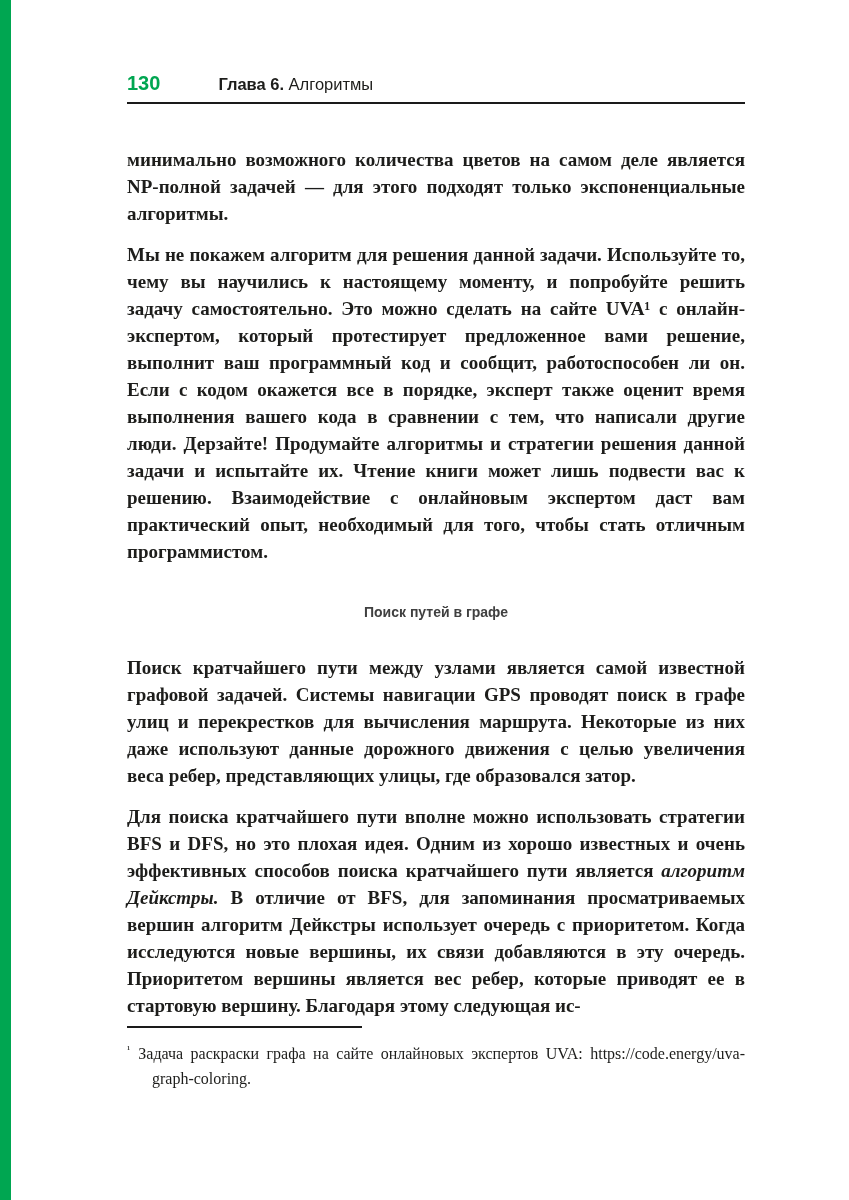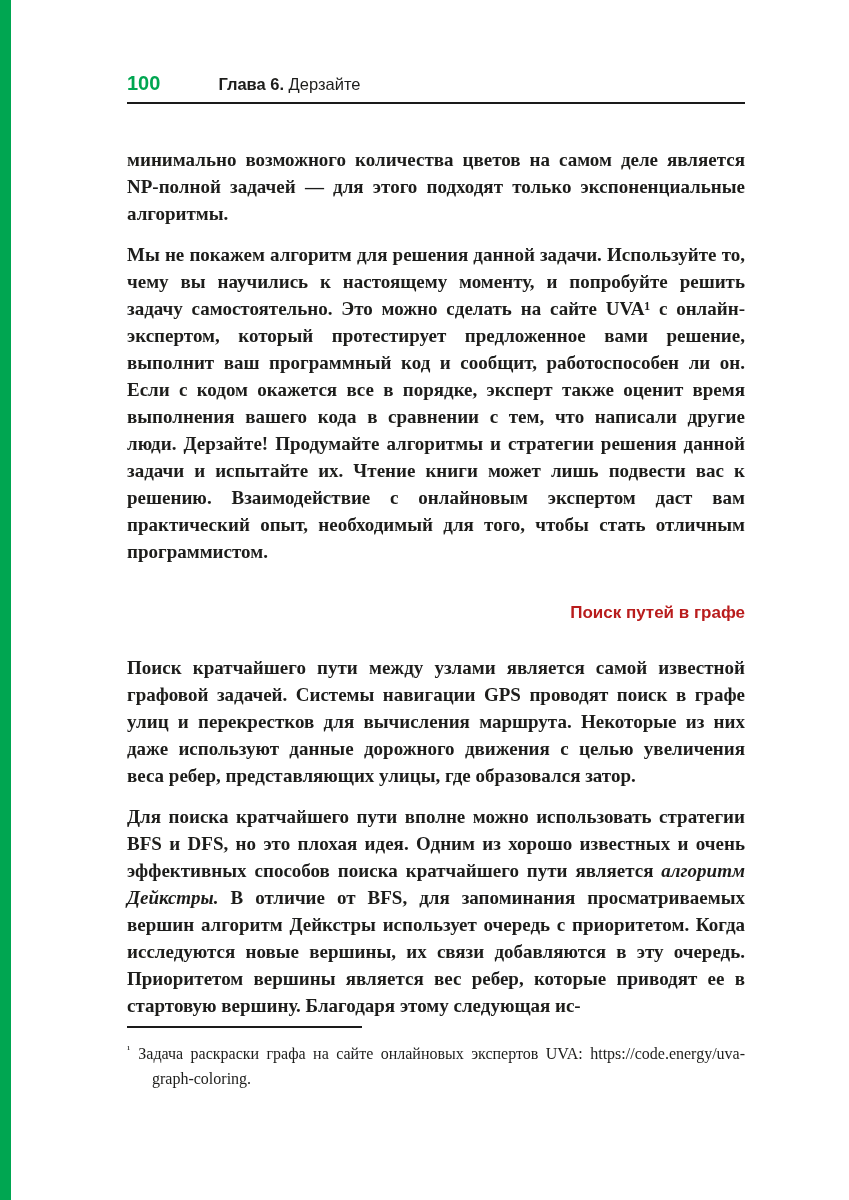--- a/index.html
+++ b/index.html
@@ -49,23 +49,23 @@
   .body-copy {
     margin-top: 42px;
     font-size: 19px;
     line-height: 27px;
     text-align: justify;
   }
   .body-copy p { margin: 0 0 14px 0; font-weight: bold; }
   .section-heading {
     font-family: "Liberation Sans", sans-serif;
     font-weight: bold;
-    font-size: 17px;
-    color: #b91c1c;
-    text-align: right;
+    font-size: 14px;
+    color: #404040;
+    text-align: center;
     margin: 34px 0 28px 0;
   }
   .italic { font-style: italic; }
   .footnote {
     position: absolute;
     left: 127px;
     top: 1026px;
     width: 618px;
   }
   .footnote-rule {
@@ -87,24 +87,24 @@
   }
 </style>
 </head>
 <body>
 
 <div class="edge-bar"></div>
 
 <div class="page">
 
   <div class="header">
-    <span class="page-num">100</span>
+    <span class="page-num">130</span>
     <span class="chapter">
       <span class="label">Глава 6.</span>
-      <span>Дерзайте</span>
+      <span>Алгоритмы</span>
     </span>
   </div>
   <div class="header-rule"></div>
 
   <div class="body-copy">
     <p>минимально возможного количества цветов на самом деле является NP-полной задачей — для этого подходят только экспоненциальные алгоритмы.</p>
     <p>Мы не покажем алгоритм для решения данной задачи. Используйте то, чему вы научились к настоящему моменту, и попробуйте решить задачу самостоятельно. Это можно сделать на сайте UVA¹ с онлайн-экспертом, который протестирует предложенное вами решение, выполнит ваш программный код и сообщит, работоспособен ли он. Если с кодом окажется все в порядке, эксперт также оценит время выполнения вашего кода в сравнении с тем, что написали другие люди. Дерзайте! Продумайте алгоритмы и стратегии решения данной задачи и испытайте их. Чтение книги может лишь подвести вас к решению. Взаимодействие с онлайновым экспертом даст вам практический опыт, необходимый для того, чтобы стать отличным программистом.</p>
 
     <div class="section-heading">Поиск путей в графе</div>
 

